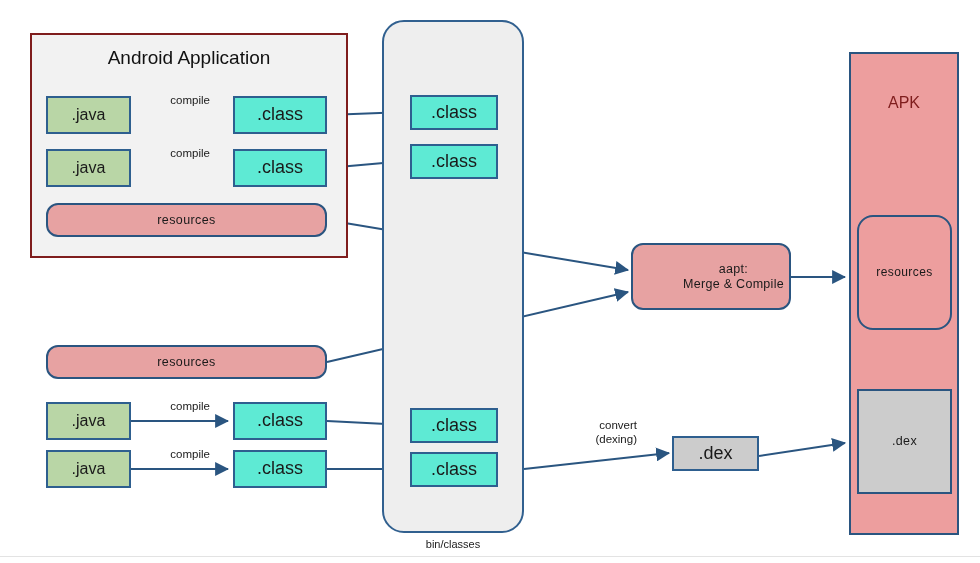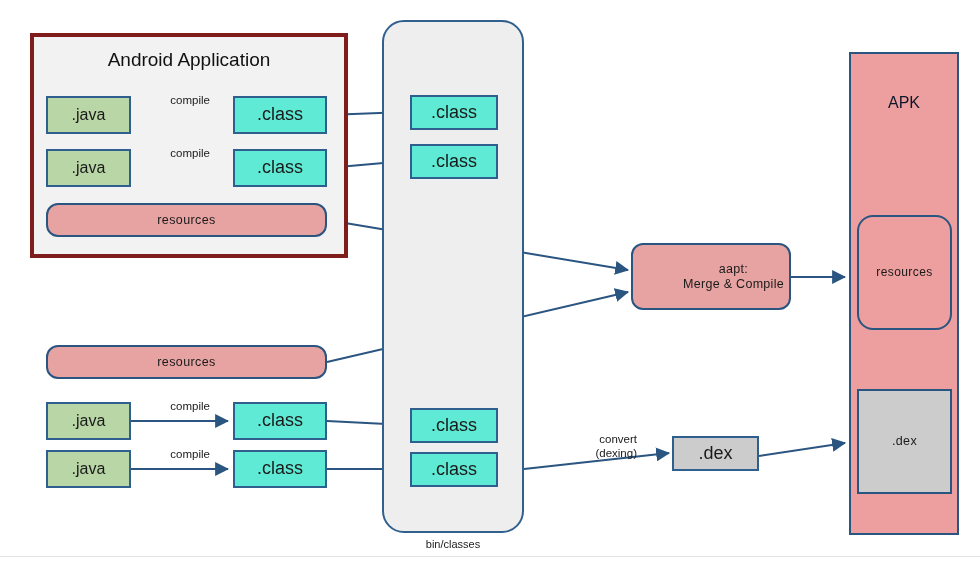--- a/index.html
+++ b/index.html
@@ -33,21 +33,21 @@
     display: flex;
     align-items: center;
     justify-content: center;
     text-align: center;
     color: #1a1a1a;
     line-height: 1.18;
   }
   
   .group-box {
     background: #f2f2f2;
-    border: 4px solid #7f1d1d;
+    border: 2px solid #7f1d1d;
     align-items: flex-start;
     justify-content: center;
   }
   .group-title {
     position: absolute;
     top: 12px;
     left: 0;
     width: 100%;
     text-align: center;
     font-size: 19px;
@@ -101,21 +101,21 @@
     align-items: flex-start;
     justify-content: center;
   }
   .apk-title {
     position: absolute;
     top: 40px;
     left: 0;
     width: 100%;
     text-align: center;
     font-size: 16px;
-    color: #0f172a;
+    color: #7f1d1d;
   }
   .apk-res {
     background: transparent;
     border: 2px solid #2a5580;
     border-radius: 16px;
     font-size: 12px;
     letter-spacing: 0.4px;
   }
   .apk-dex {
     background: #cccccc;
@@ -242,21 +242,21 @@
   </div>
 
   <div class="node aapt-box" style="left:631px; top:243px; width:160px; height:67px;">
     <span style="white-space:pre-line;margin-left:45px;">aapt:
 Merge &amp; Compile</span>
   </div>
 
   <div class="node dex-box" style="left:672px; top:436px; width:87px; height:35px;">
     <span>.dex</span>
   </div>
-  <span class="edge-label" style="left:557px; top:432px; width:80px;">convert
+  <span class="edge-label" style="left:557px; top:418px; width:80px;">convert
 (dexing)</span>
 
   <div class="node apk-box" style="left:849px; top:52px; width:110px; height:483px;">
     <span class="apk-title">APK</span>
   </div>
 
   <div class="node apk-res" style="left:857px; top:215px; width:95px; height:115px;">
     <span>resources</span>
   </div>
 

